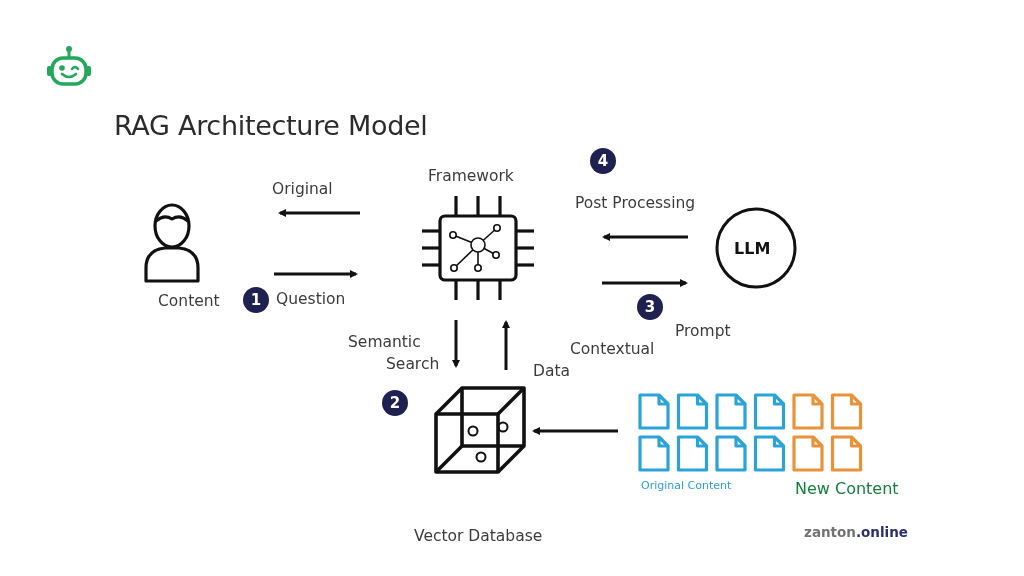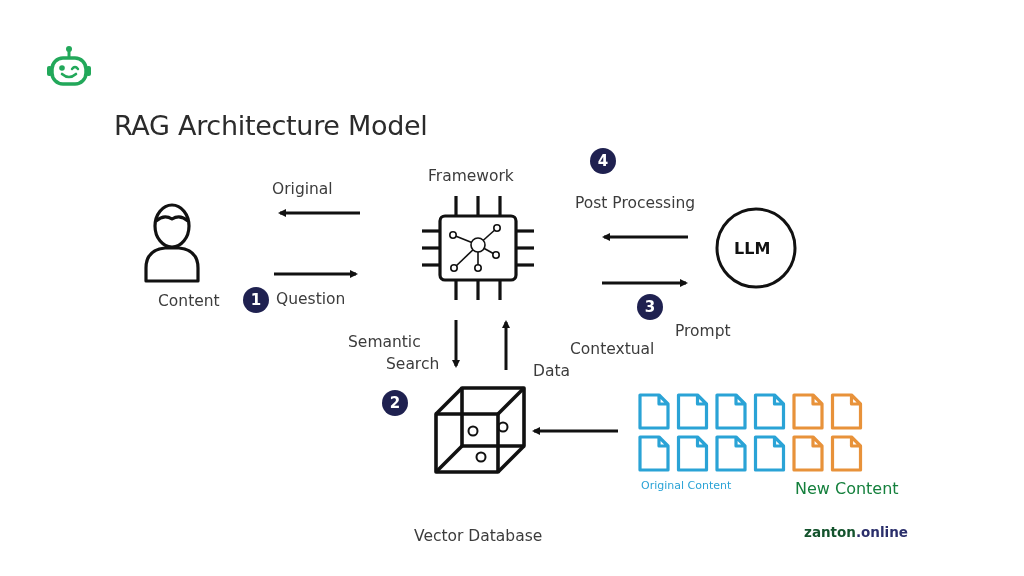--- a/index.html
+++ b/index.html
@@ -2,21 +2,21 @@
 <html><head>
 <meta charset="utf-8">
 <style>
   html, body { margin: 0; padding: 0; background: #ffffff; }
   body { width: 1024px; height: 576px; position: relative; overflow: hidden; font-family: "DejaVu Sans", sans-serif; color: #3a3a3a; }
   .abs { position: absolute; }
   .title { left: 114px; top: 110px; font-size: 27px; color: #2b2b2b; letter-spacing: -0.3px; font-family: "DejaVu Sans", sans-serif; }
   .lbl { font-size: 15.5px; color: #3c3c3c; white-space: nowrap; }
   .badge { width: 26px; height: 26px; border-radius: 50%; background: #1f2150; color: #fff; font-size: 15px; font-weight: bold; display: flex; align-items: center; justify-content: center; }
   .brand { right: 116px; top: 524px; font-size: 13.5px; font-weight: bold; }
-  .brand .g { color: #14532d; }
+  .brand .g { color: #737373; }
   .brand .d { color: #2b2f6b; }
   .orig { color: #2aa3d6; font-size: 11px; }
   .newc { color: #15803d; font-size: 16px; }
   svg { position: absolute; left: 0; top: 0; }
 </style>
 </head>
 <body>
 
 <div class="abs" style="left:44px;top:44px;width:50px;height:44px;">
   <svg width="50" height="44" viewBox="0 0 50 44">

